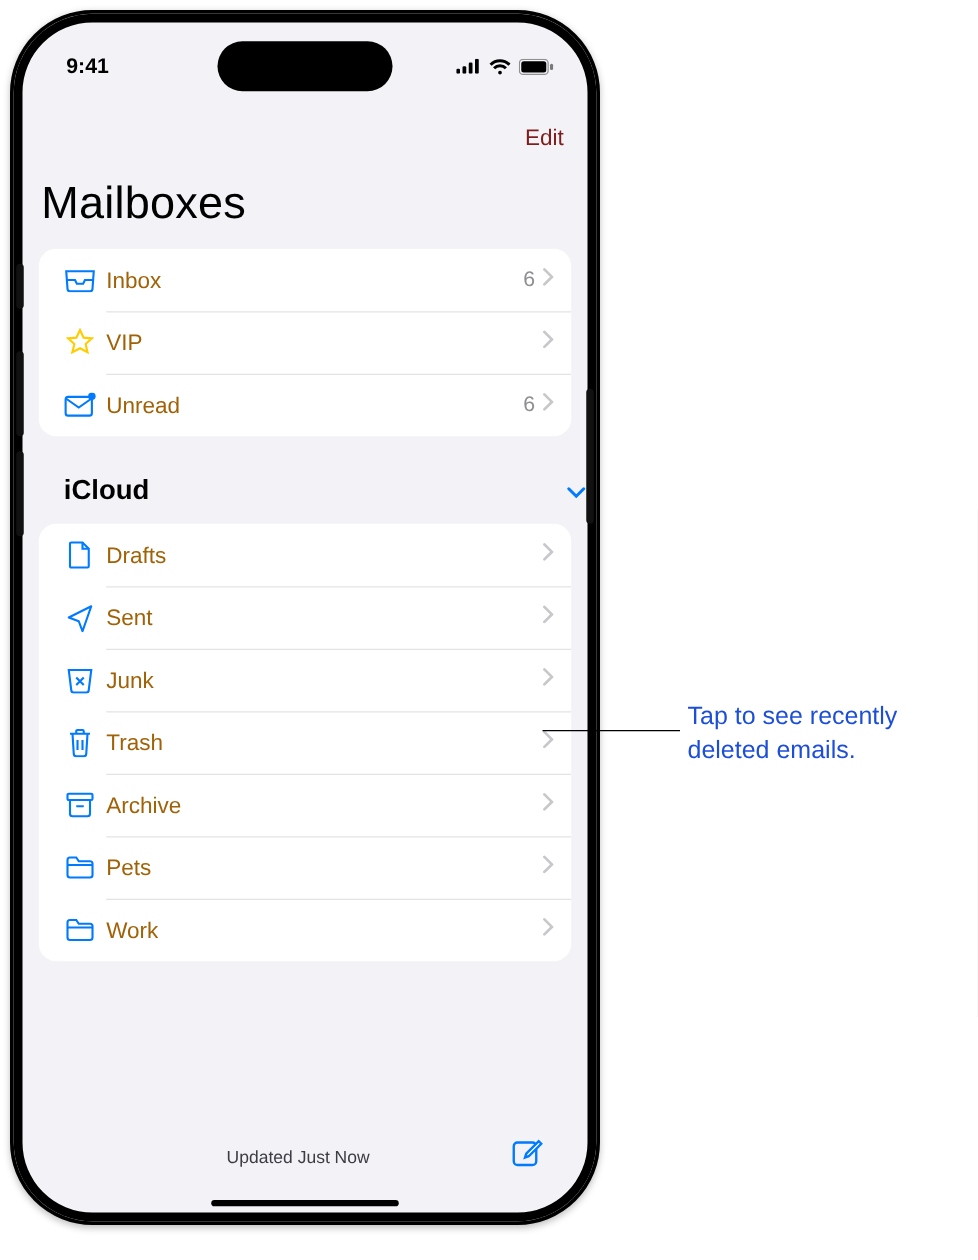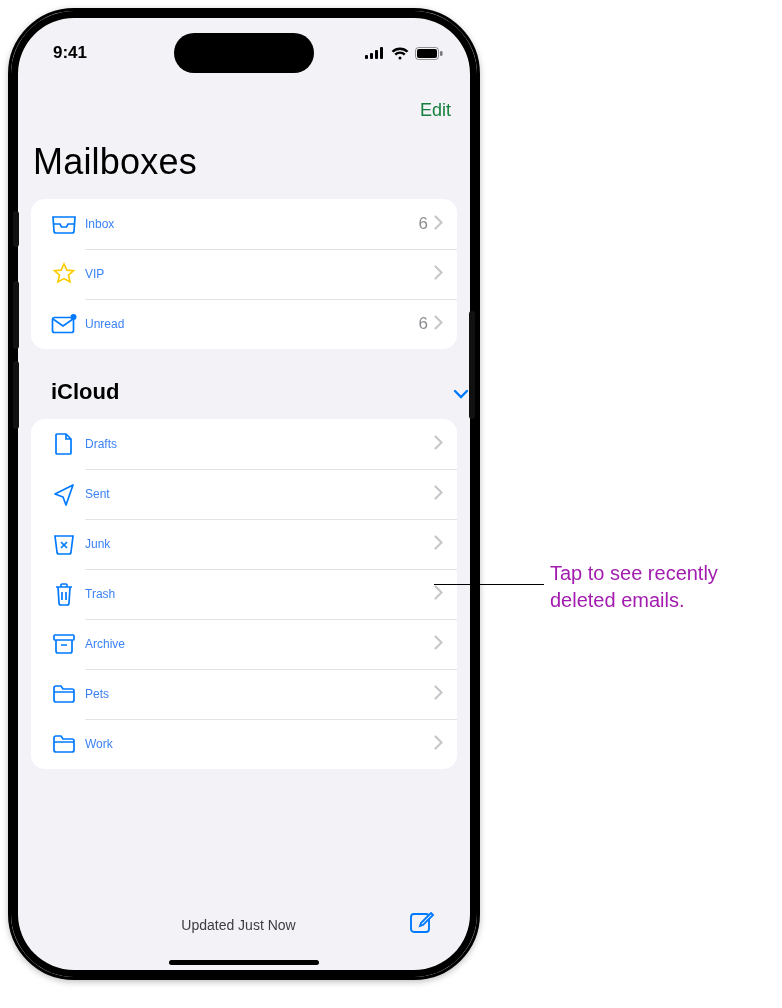--- a/index.html
+++ b/index.html
@@ -73,21 +73,21 @@
   .navbar{
     position:absolute;
     top:72px; left:0; right:0;
     height:54px;
     display:flex;
     justify-content:flex-end;
     align-items:center;
     padding:0 26px;
   }
   .navbar .edit{
-    color:#15803d;
+    color:#7f1d1d;
     font-size:18px;
   }
 
   .title{
     position:absolute;
     top:130px;
     left:22px;
     font-size:36px;
     font-weight:400;
     letter-spacing:.2px;
@@ -130,22 +130,22 @@
   .row .icon{
     width:38px;
     display:flex;
     justify-content:center;
     align-items:center;
     margin-right:2px;
   }
   .row .icon svg{ display:block; }
   .row .label{
     flex:1;
-    font-size:12px;
-    color:#3b82f6;
+    font-size:18px;
+    color:#a16207;
   }
   .row .count{
     font-size:17px;
     color:#8e8e93;
     margin-right:6px;
   }
   .row .chev{
     color:#c7c7cc;
     font-size:16px;
   }
@@ -177,21 +177,21 @@
     height:1px;
     background:#000;
   }
   .callout-text{
     position:absolute;
     top:560px;
     left:550px;
     width:220px;
     font-size:20px;
     line-height:1.35;
-    color:#a21caf;
+    color:#1d4ed8;
   }
 </style>
 </head>
 <body>
 
 <div class="phone">
   <div class="side-btn side-left-1"></div>
   <div class="side-btn side-left-2"></div>
   <div class="side-btn side-left-3"></div>
   <div class="side-btn side-right"></div>

